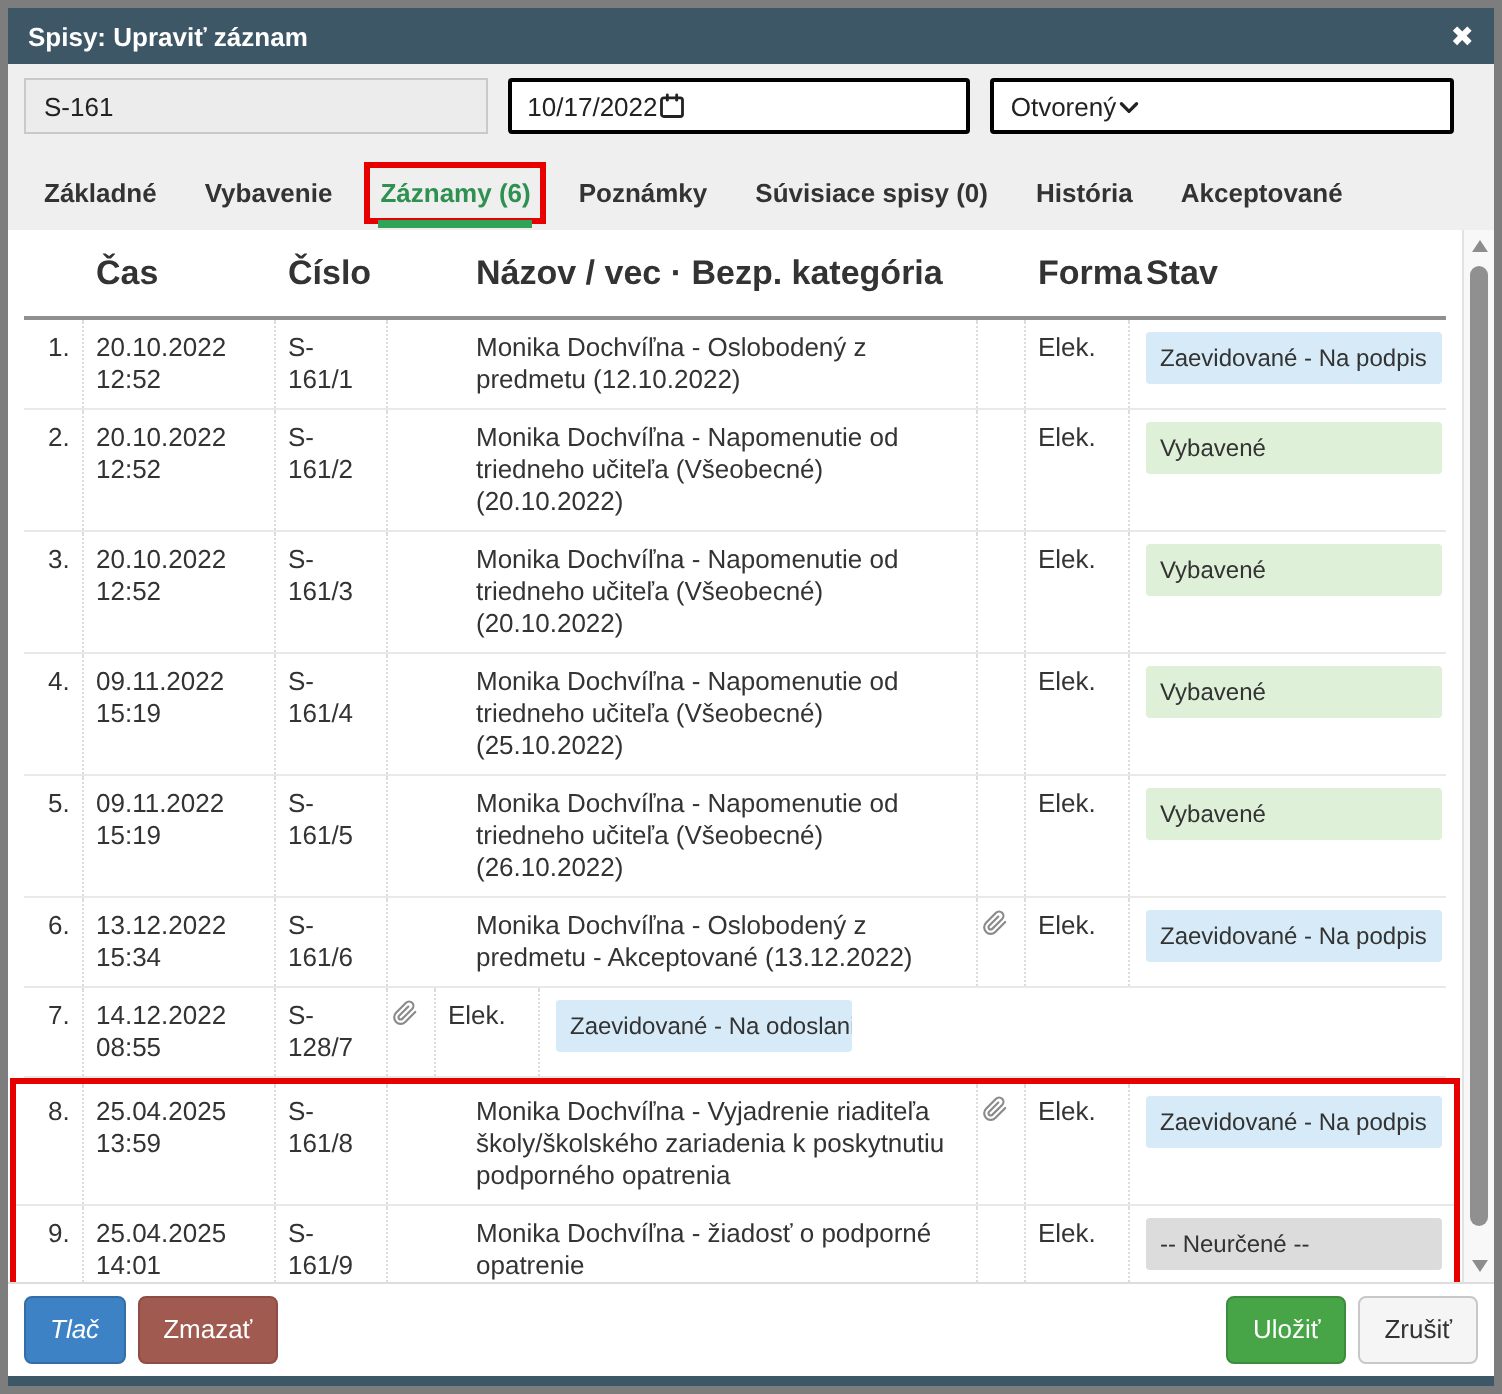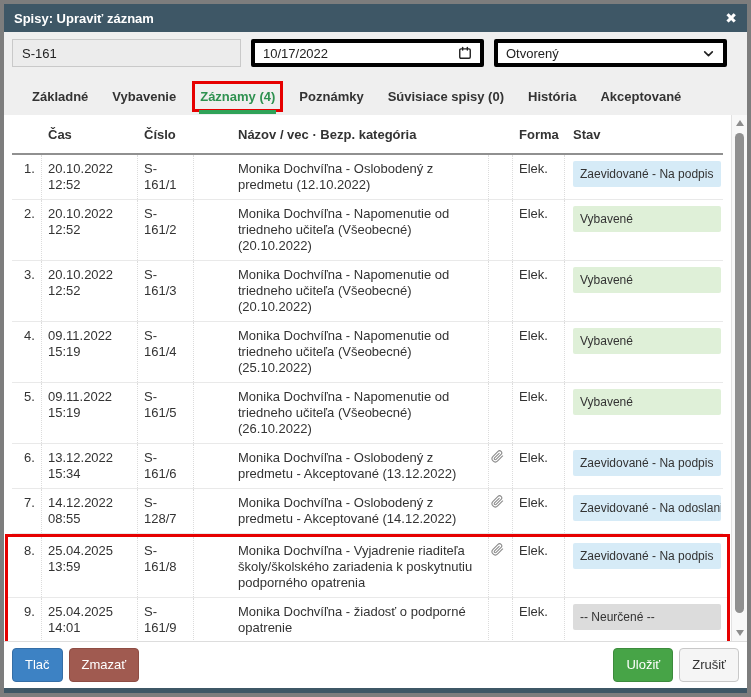--- a/index.html
+++ b/index.html
@@ -34,47 +34,47 @@
   .close{font-size:14px;font-weight:bold;cursor:pointer;line-height:1;}
   
   .controls{
     background:#efefef;
     display:flex;gap:10px;
     padding:7px 20px 7px 8px;
     flex:0 0 42px;align-items:center;
   }
   .field{height:28px;font-size:13px;color:#222;display:flex;align-items:center;flex:1 1 0;min-width:0;}
   input.field{background:#ececec;border:1px solid #c9c9c9;padding:0 9px;border-radius:0;outline:none;font-family:inherit;}
-  .framed{background:#fff;border:4px solid #000000;border-radius:2px;padding:0 8px;justify-content:space-between;cursor:pointer;}
+  .framed{background:#fff;border:2px solid #000000;border-radius:2px;padding:0 8px;justify-content:flex-start;cursor:pointer;}
   .framed svg{flex:0 0 auto;}
   
   .tabbar{
     background:#efefef;
     display:flex;align-items:flex-end;
-    padding:10px 10px 0 28px;
+    padding:10px 10px 0 18px;
     flex:0 0 40px;
   }
   .tab{
     position:relative;font-size:13px;font-weight:bold;color:#333;
     margin-right:24px;padding:5px 0 11px 0;cursor:pointer;white-space:nowrap;
   }
   .tab.active{color:var(--accent-green);}
   .tab.active::after{
     content:"";position:absolute;left:-1px;right:-1px;bottom:1px;height:4px;
     background:var(--underline-green);
   }
   .tab .red-ann{
     position:absolute;top:-3px;bottom:3px;left:-8px;right:-8px;
     border:3px solid var(--annotation-red);pointer-events:none;
   }
   
   .main{flex:1 1 auto;display:flex;background:#fff;min-height:0;}
   .content{flex:1 1 auto;padding:0 8px;min-width:0;}
   
-  .thead{display:flex;font-size:13px;font-weight:bold;color:#333;padding:6px 0 5px 0;border-bottom:2px solid #909090;}
+  .thead{display:flex;font-size:17px;font-weight:bold;color:#333;padding:6px 0 5px 0;border-bottom:2px solid #909090;}
   .row{display:flex;border-bottom:1px solid #e9e9e9;font-size:13px;color:#333;line-height:16px;}
   .cell{padding:6px 8px 6px 0;min-width:0;}
   .row .cell{border-right:1px dotted #dcdcdc;}
   .row .c-stav{border-right:none;}
   .c-num{flex:0 0 30px;padding-left:12px;padding-right:0;}
   .c-time{flex:0 0 96px;padding-left:6px;}
   .c-no{flex:0 0 56px;padding-left:6px;padding-right:16px;}
   .c-name{flex:1 1 auto;padding-right:12px;margin-left:44px;}
   .c-clip{flex:0 0 24px;padding-left:2px;padding-right:2px;}
   .c-forma{flex:0 0 52px;padding-left:6px;}
@@ -102,21 +102,21 @@
   
   .footer{
     flex:0 0 46px;background:#fff;border-top:1px solid #ddd;
     display:flex;align-items:center;gap:6px;padding:6px 8px;
   }
   .spacer{flex:1 1 auto;}
   .btn{
     font-family:inherit;font-size:13px;padding:8px 12px;border-radius:4px;
     border:1px solid transparent;color:#fff;cursor:pointer;line-height:1.2;
   }
-  .btn-print{background:var(--btn-print);border-color:#356ea6;}
+  .btn-print{background:var(--btn-print);border-color:#356ea6;font-style:italic;}
   .btn-delete{background:var(--btn-delete);border-color:#8e4d44;}
   .btn-save{background:var(--btn-save);border-color:#3d8b3d;}
   .btn-cancel{background:#f5f5f5;border-color:#c8c8c8;color:#333;}
   .btn-new{background:var(--btn-new);border-color:#318fc7;padding:9px 14px;}
   .bottomstrip{flex:0 0 5px;background:var(--titlebar-bg);}
 </style>
 </head>
 <body>
 
 <div class="modal">
@@ -147,21 +147,21 @@
   <div class="tabbar">
       <div class="tab">
     <span>Základné</span>
     
   </div>
       <div class="tab">
     <span>Vybavenie</span>
     
   </div>
       <div class="tab active">
-    <span>Záznamy (4)</span>
+    <span>Záznamy (6)</span>
     <span class="red-ann"></span>
   </div>
       <div class="tab">
     <span>Poznámky</span>
     
   </div>
       <div class="tab">
     <span>Súvisiace spisy (0)</span>
     
   </div>
@@ -274,21 +274,20 @@
     </div>
     <div class="cell c-forma">Elek.</div>
     <div class="cell c-stav">
       <span class="badge info">Zaevidované - Na podpis</span>
     </div>
   </div>
           <div class="row">
     <div class="cell c-num">7.</div>
     <div class="cell c-time">14.12.2022 08:55</div>
     <div class="cell c-no">S-128/7</div>
-    <div class="cell c-name">Monika Dochvíľna - Oslobodený z predmetu - Akceptované (14.12.2022)</div>
     <div class="cell c-clip">
       <svg class="clip-svg" width="13" height="13" viewBox="0 0 24 24">
         <path d="M21.44 11.05l-9.19 9.19a6 6 0 0 1-8.49-8.49l9.19-9.19a4 4 0 0 1 5.66 5.66l-9.2 9.19a2 2 0 0 1-2.83-2.83l8.49-8.48"></path>
       </svg>
     </div>
     <div class="cell c-forma">Elek.</div>
     <div class="cell c-stav">
       <span class="badge info">Zaevidované - Na odoslanie</span>
     </div>
   </div>

